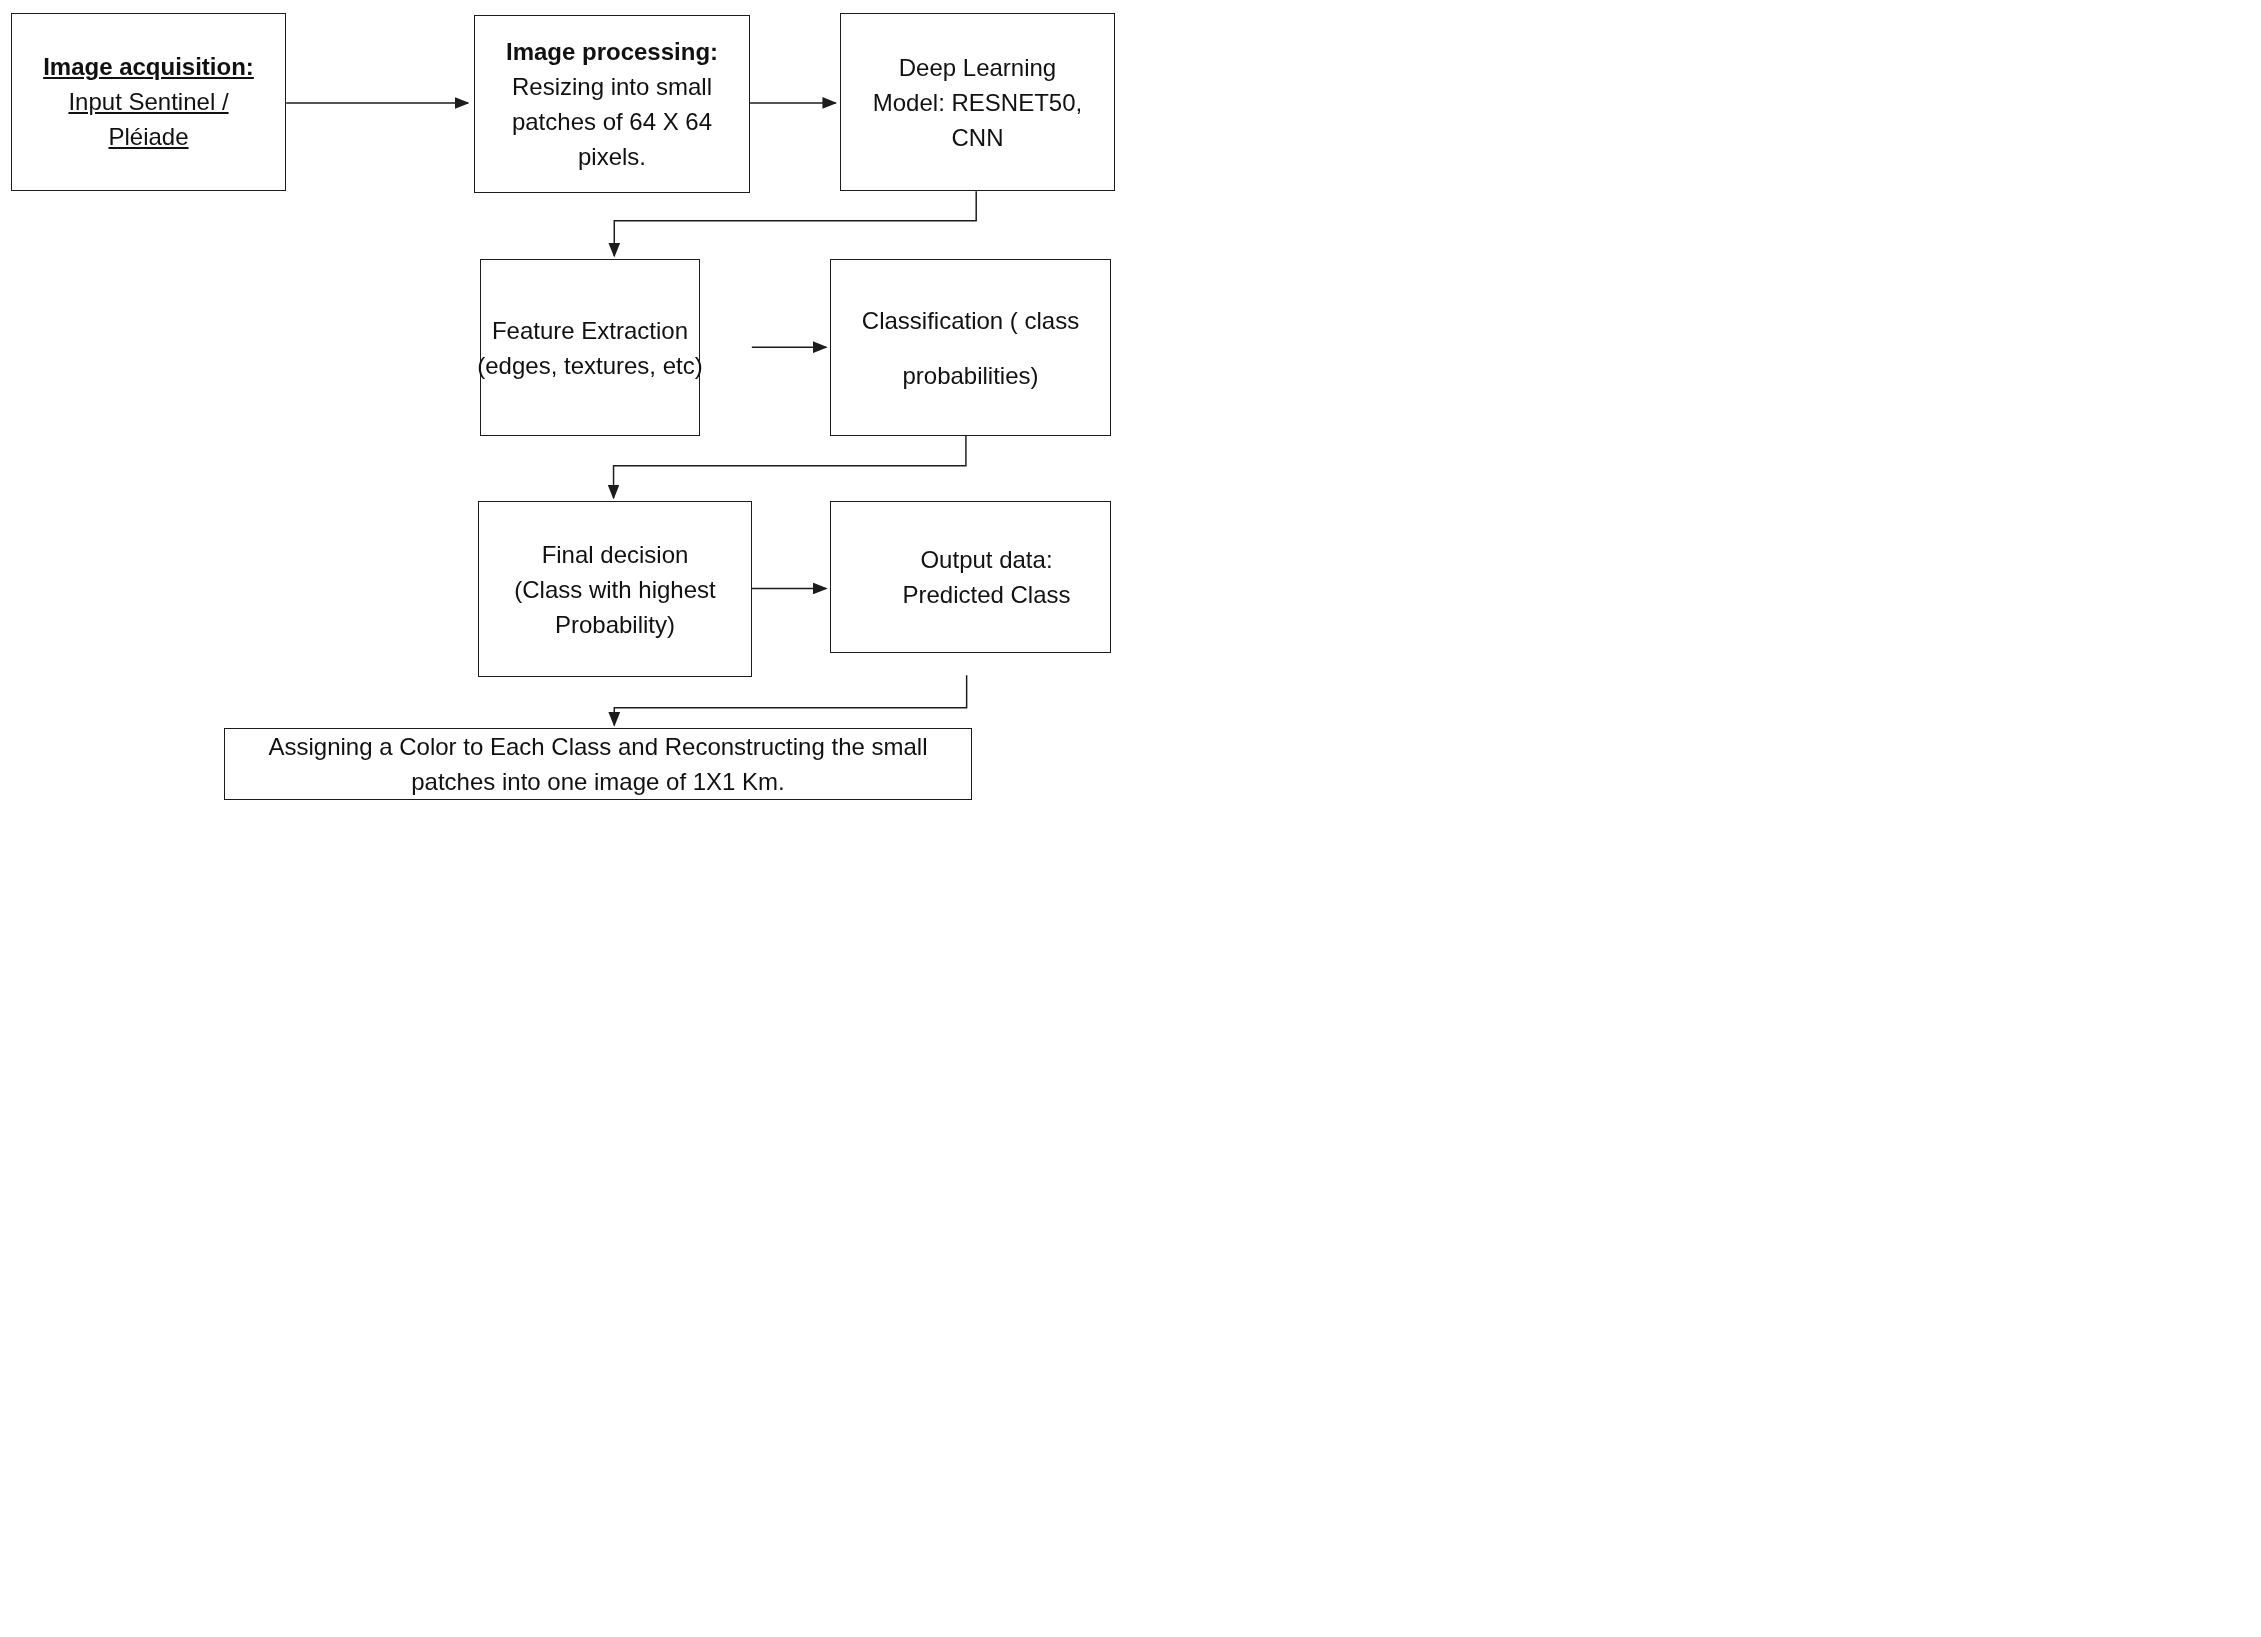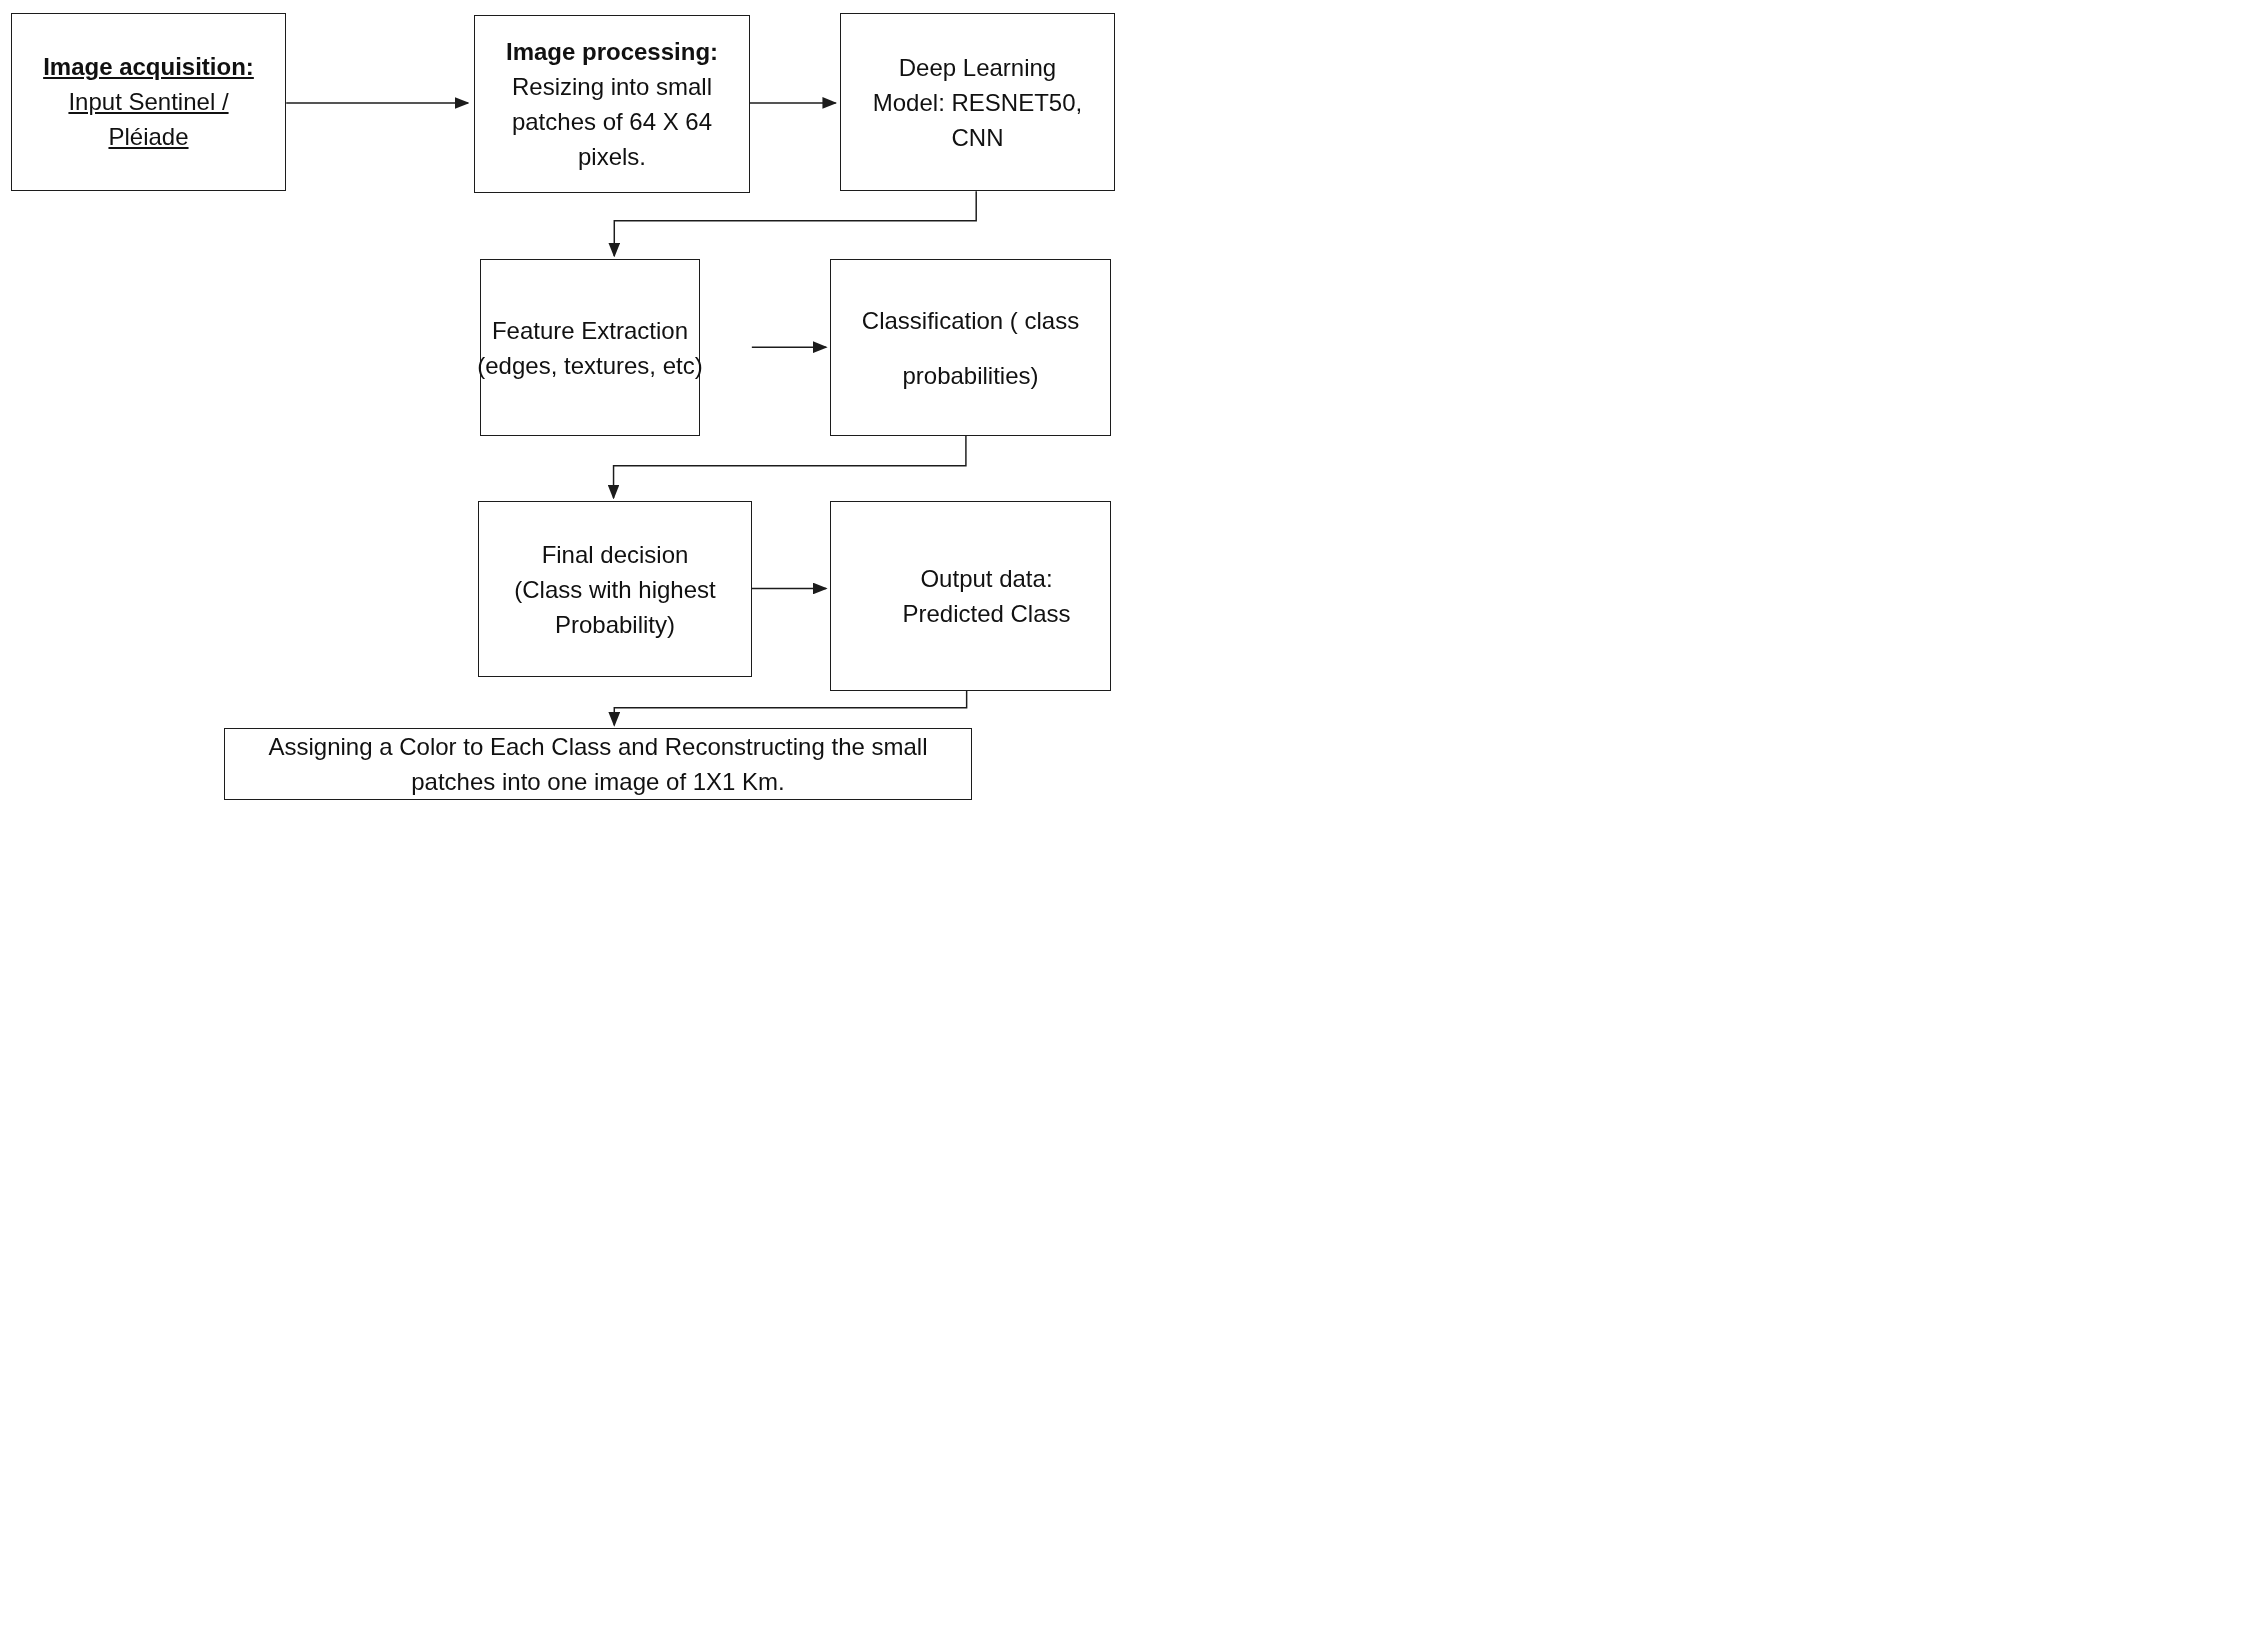--- a/index.html
+++ b/index.html
@@ -39,21 +39,21 @@
     white-space: nowrap;
   }
   .line.bold { font-weight: 700; }
 
   .b1 { left: 11px;   top: 12.5px;  width: 275px;  height: 178px; text-decoration: underline; }
   .b2 { left: 474px;  top: 14.7px;  width: 276px;  height: 178px; }
   .b3 { left: 840px; top: 13.2px;  width: 275px;  height: 178px; text-align: center; }
   .b4 { left: 480px;  top: 259px; width: 220px;  height: 177px; }
   .b5 { left: 830px; top: 259px; width: 281px;  height: 177px; gap: 20px; }
   .b6 { left: 478px;  top: 501px; width: 274px;  height: 176px; }
-  .b7 { left: 830px; top: 501px; width: 281px;  height: 190px; padding-left: 32px; }
+  .b7 { left: 830px; top: 501px; width: 281px;  height: 152px; padding-left: 32px; }
   .b8 { left: 224px;  top: 728px; width: 748px; height: 72px;  }
 </style>
 </head>
 <body>
 
 <div class="canvas">
 
   <svg class="connectors" viewBox="0 0 1536 1112">
     <defs>
       <marker id="ah" markerWidth="10" markerHeight="8" refX="9" refY="4" orient="auto">

